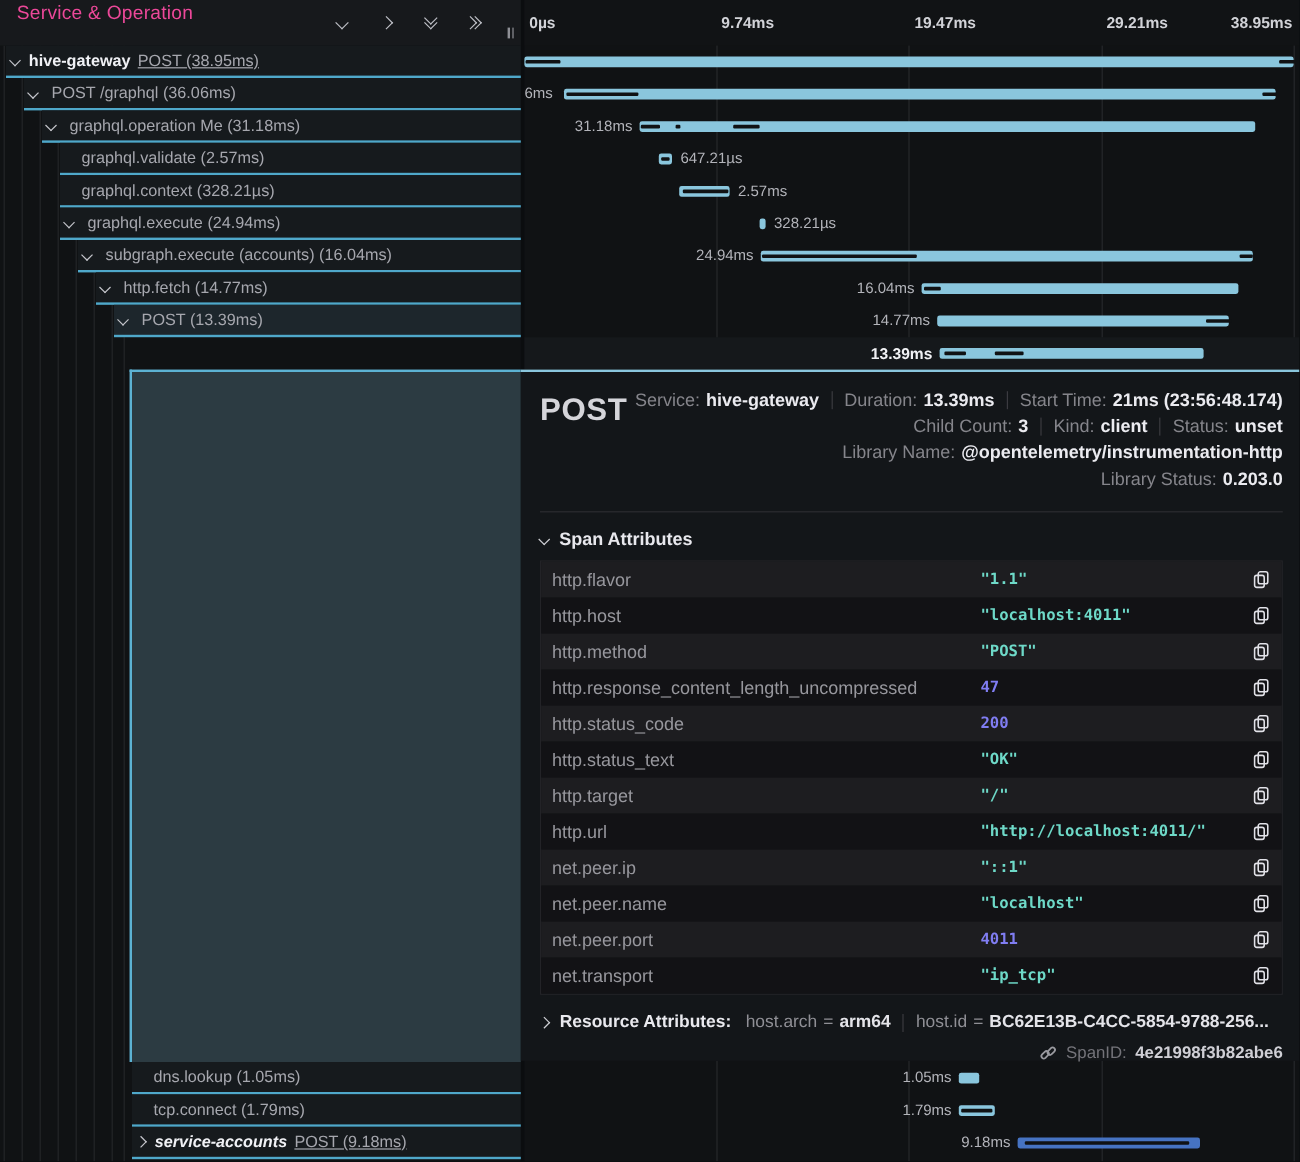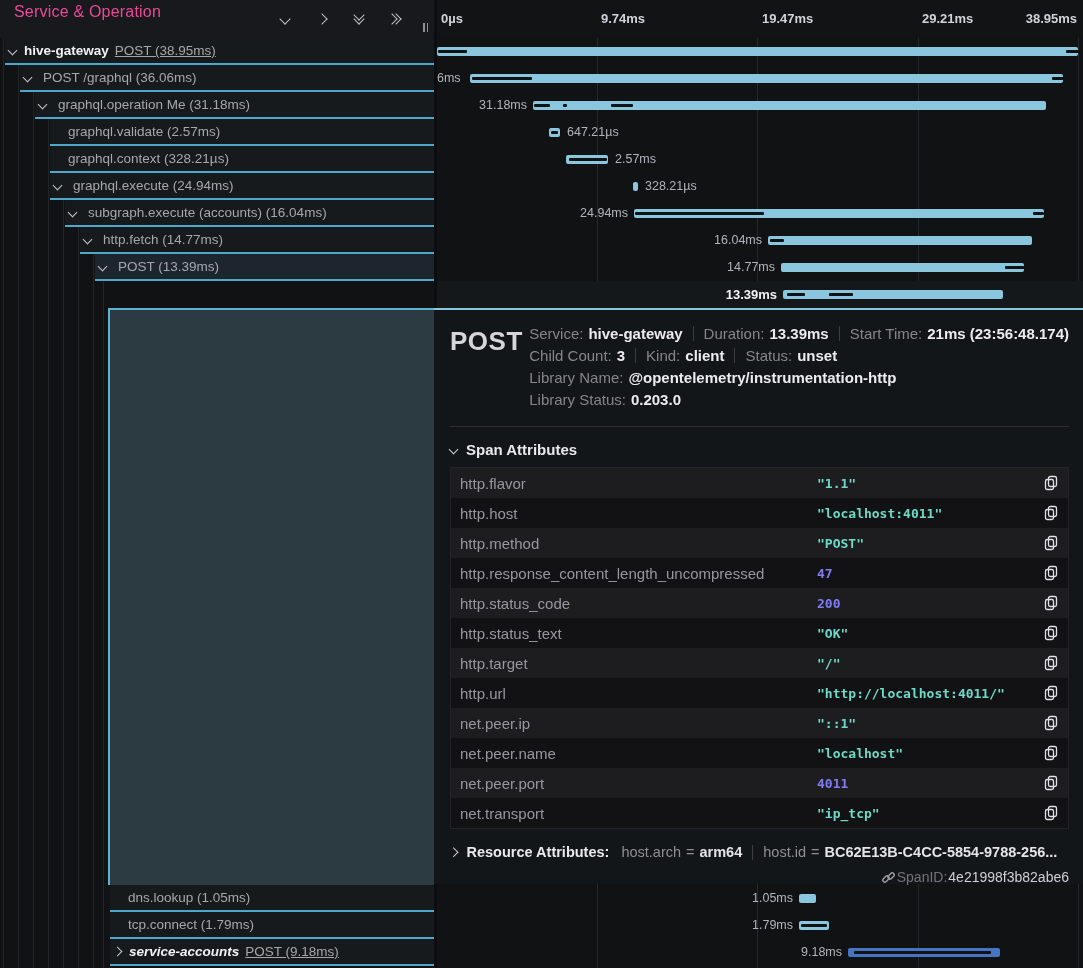--- a/index.html
+++ b/index.html
@@ -51,44 +51,44 @@
   .mark{position:absolute;top:12px;height:3px;background:#101214;border-radius:1px;}
   .blabel{position:absolute;top:6px;font-size:12.5px;color:#b3b4ba;white-space:nowrap;}
   .blabel.sel{font-weight:700;color:#f1f2f5;font-size:13px;}
   
   .detail{position:absolute;left:434px;top:308px;width:649px;height:576px;background:#131619;
           border-top:2px solid #8ac6dd;box-sizing:border-box;z-index:4;
           padding:12px 14px 0 16px;}
   .d-head{display:flex;justify-content:space-between;align-items:flex-start;}
   .d-title{font-size:26px;font-weight:600;color:#d5d5da;letter-spacing:.5px;margin-top:4px;}
   .d-meta{text-align:right;}
-  .mline{height:22px;display:flex;align-items:center;font-size:15px;}
+  .mline{height:22px;display:flex;justify-content:flex-end;align-items:center;font-size:15px;}
   .mlabel{color:#85858b;}
   .mvalue{color:#ebebf0;font-weight:700;margin-left:5px;white-space:nowrap;}
   .vsep{display:inline-block;width:1px;height:15px;background:#3b3b40;margin:0 10px;}
   .d-sep{height:1px;background:#2c2c31;margin:16px 0 11px 0;}
   .sec-head{display:flex;align-items:center;gap:9px;height:22px;}
   .sec-head .chev{width:6px;height:6px;border-color:#cfd0d5;border-width:1.6px;}
   .sec-title{font-size:15px;font-weight:700;color:#e8e8ed;}
   .attr-table{margin-top:7px;border:1px solid #232327;}
   .arow{height:30px;display:flex;align-items:center;}
   .arow.light{background:#1d1d20;}
   .arow.dark{background:#121215;}
   .akey{width:357px;padding-left:9px;font-size:15px;color:#97979d;white-space:nowrap;flex:none;}
   .aval{flex:1;font-family:"DejaVu Sans Mono",monospace;font-size:13px;font-weight:700;white-space:nowrap;}
   .copy-btn{flex:none;width:34px;display:flex;justify-content:center;align-items:center;background:none;border:none;cursor:pointer;padding:0;}
   .res-line{margin-top:15px;display:flex;align-items:center;font-size:14.5px;}
   .res-line .chev{width:5.5px;height:5.5px;border-color:#cfd0d5;border-width:1.7px;margin-right:10px;flex:none;}
   .res-title{font-weight:700;color:#e9e9ee;margin-right:12px;}
   .rkey{color:#8f8f95;}
   .req{color:#8f8f95;margin:0 5px;}
   .rval{color:#e4e4e9;font-weight:700;white-space:nowrap;}
-  .spanid-line{margin-top:9px;display:flex;justify-content:flex-end;align-items:center;gap:1px;font-size:14px;}
+  .spanid-line{margin-top:9px;display:flex;justify-content:flex-end;align-items:center;gap:7px;font-size:14px;}
   .sid-label{color:#737379;}
-  .sid-value{color:#cfcfd5;font-weight:400;}
+  .sid-value{color:#cfcfd5;font-weight:700;}
 </style>
 </head>
 <body>
 
 <div id="app">
 
   <div id="guides">
       <div class="guide" style="left: 3px;"></div>
       <div class="guide" style="left: 18px;"></div>
       <div class="guide" style="left: 33px;"></div>

